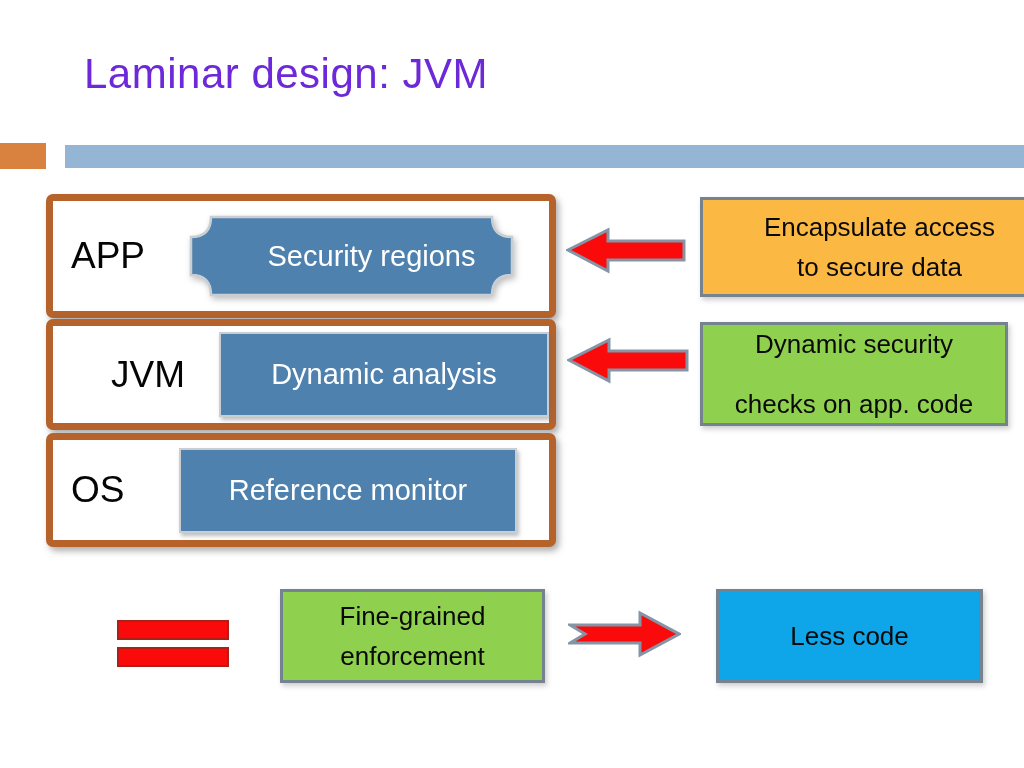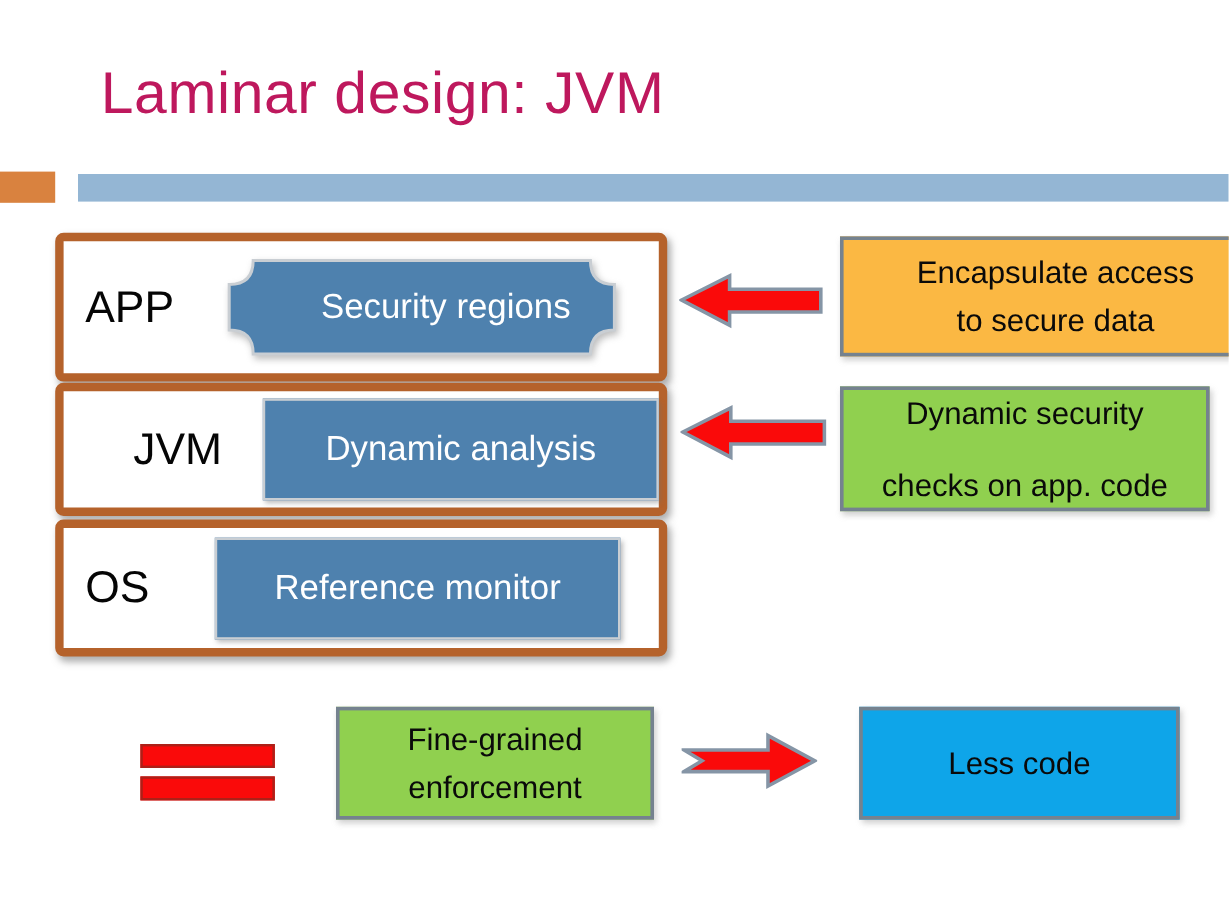--- a/index.html
+++ b/index.html
@@ -4,21 +4,21 @@
 <style>
   html,body { margin:0; padding:0; background:#ffffff; }
   .slide {
     position:relative; width:1024px; height:768px; background:#ffffff;
     font-family:"Liberation Sans", sans-serif; overflow:hidden;
   }
 
   
   .title {
     position:absolute; left:84px; top:50px;
-    font-size:49px; color:#be185d; letter-spacing:0.5px; white-space:nowrap;
+    font-size:42px; color:#6d28d9; letter-spacing:0.5px; white-space:nowrap;
   }
 
   
   .accent-square { position:absolute; left:0; top:143px; width:46px; height:26px; background:#D9823F; }
   .header-bar    { position:absolute; left:65px; top:145px; width:959px; height:23px; background:#94B6D4; }
 
   
   .layer {
     position:absolute; left:46px; width:510px; box-sizing:border-box;
     background:#ffffff; border:7px solid #B5622B; border-radius:7px;

